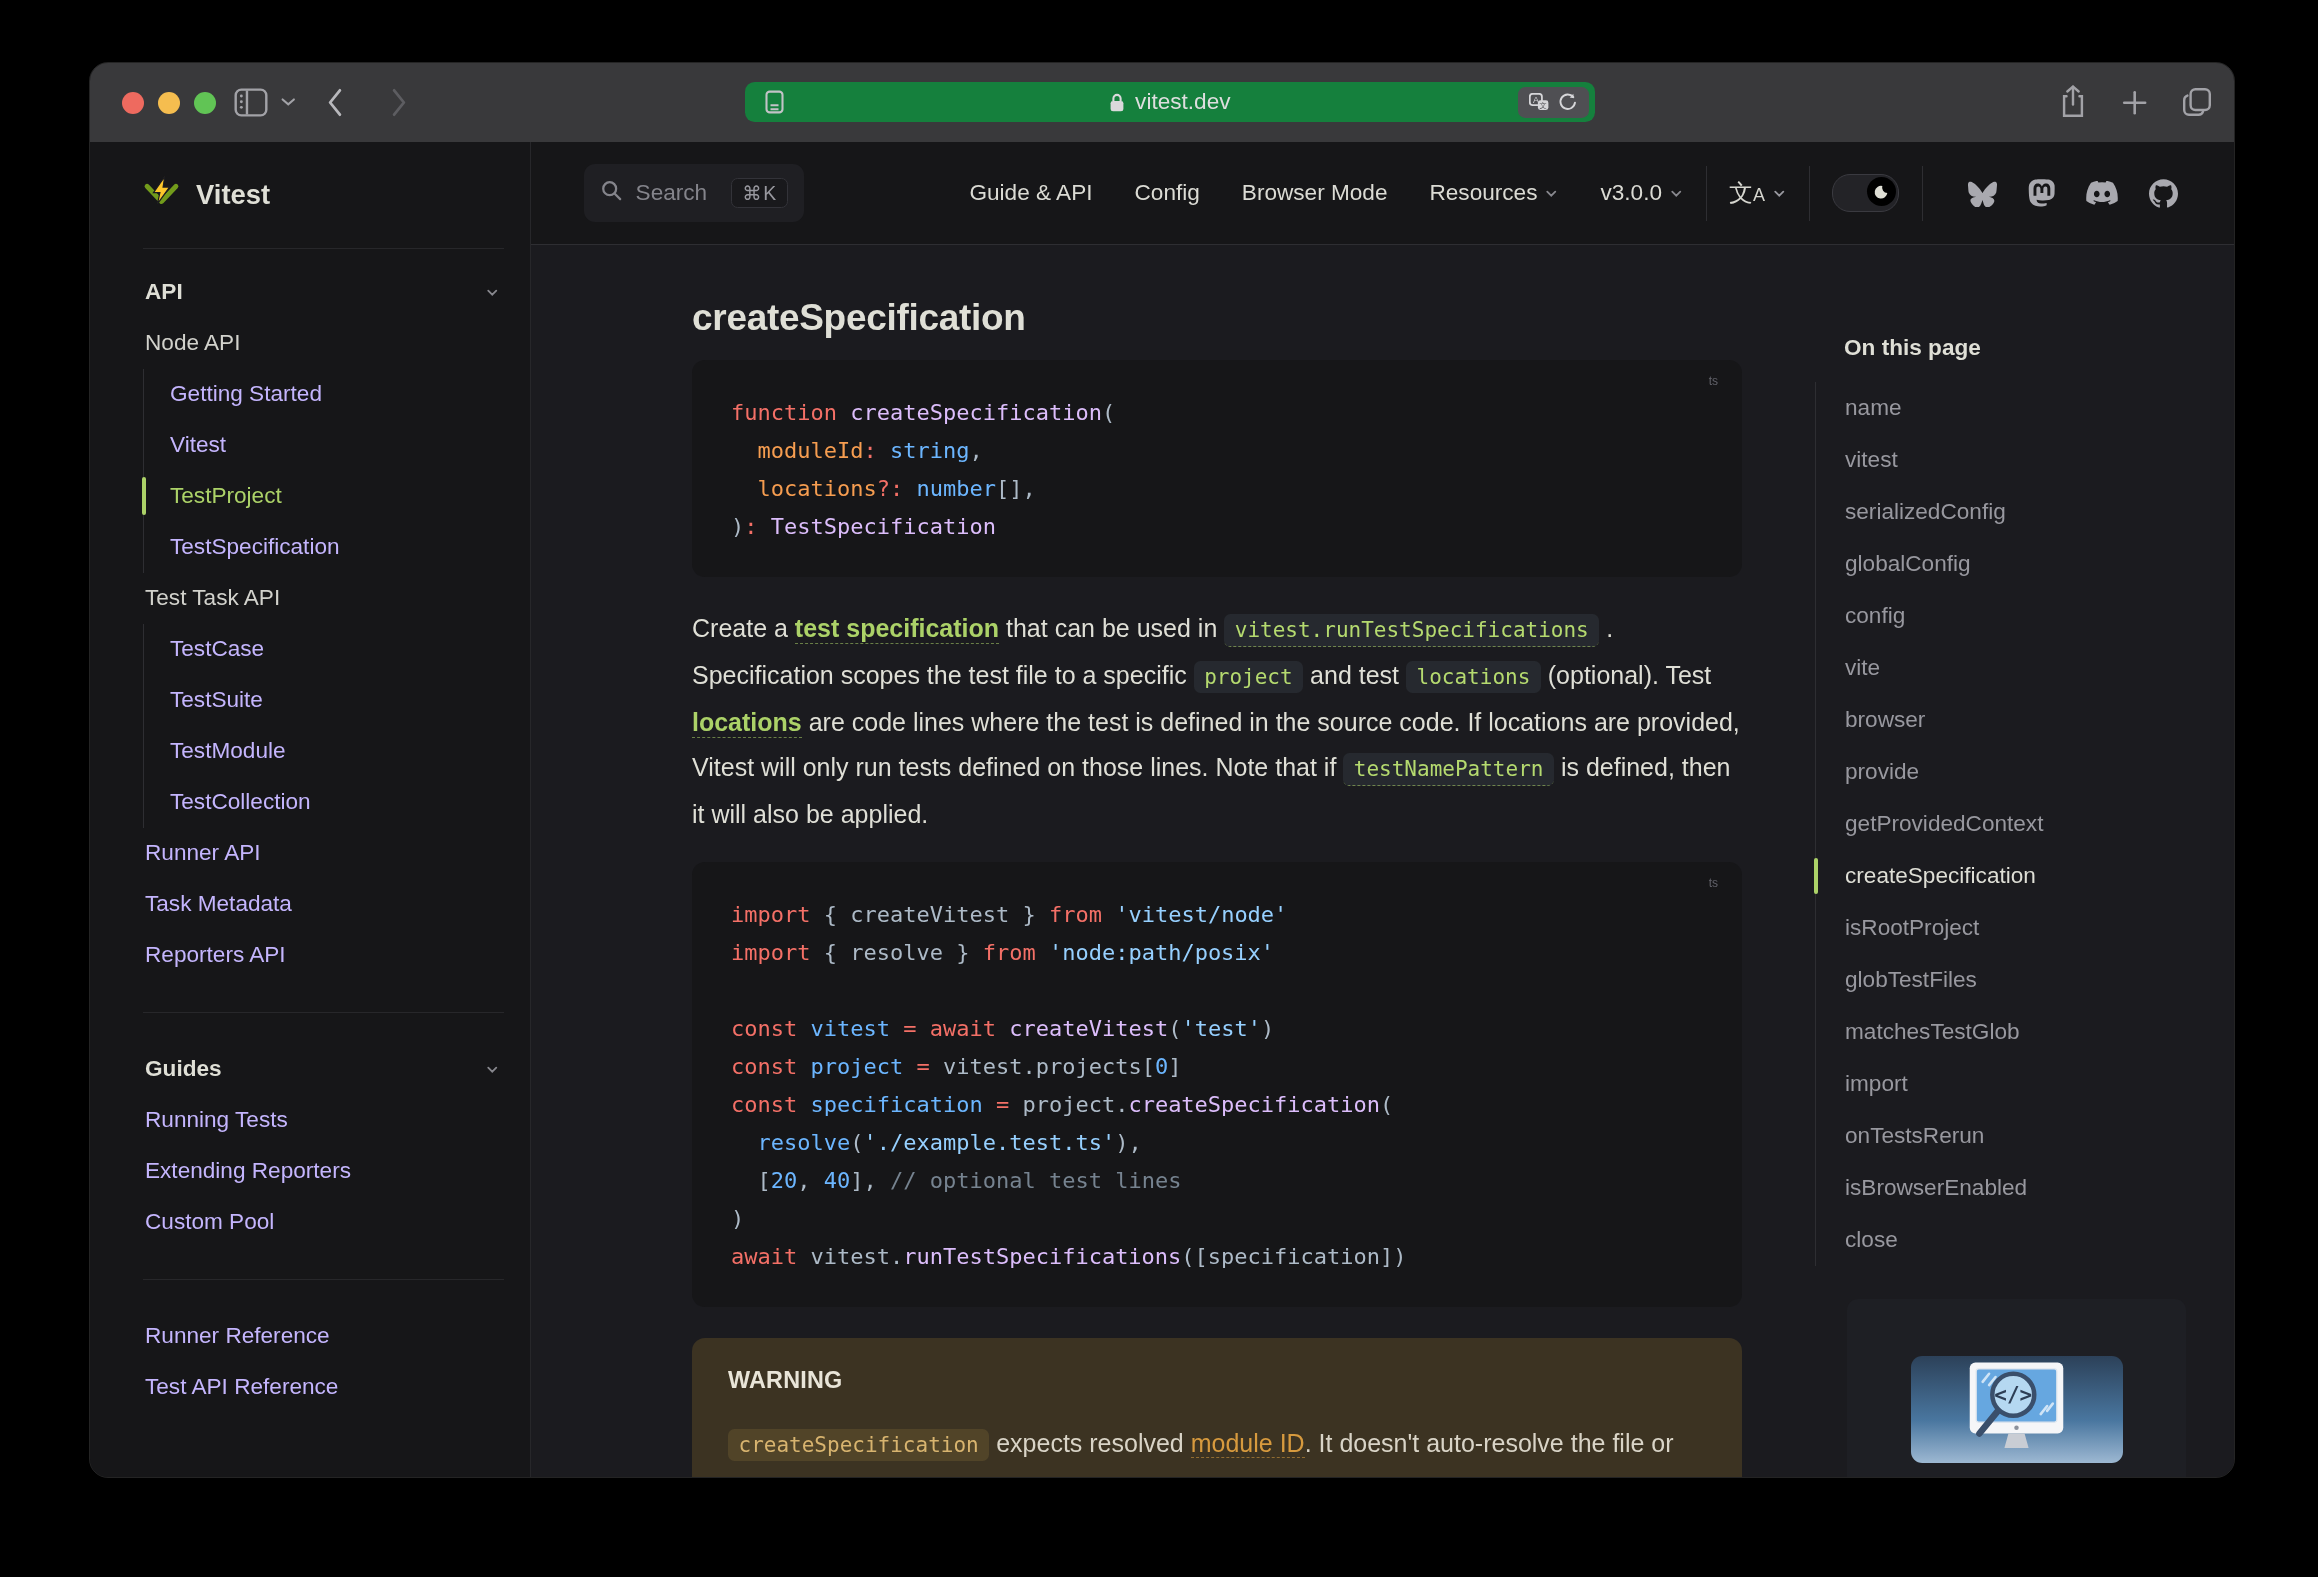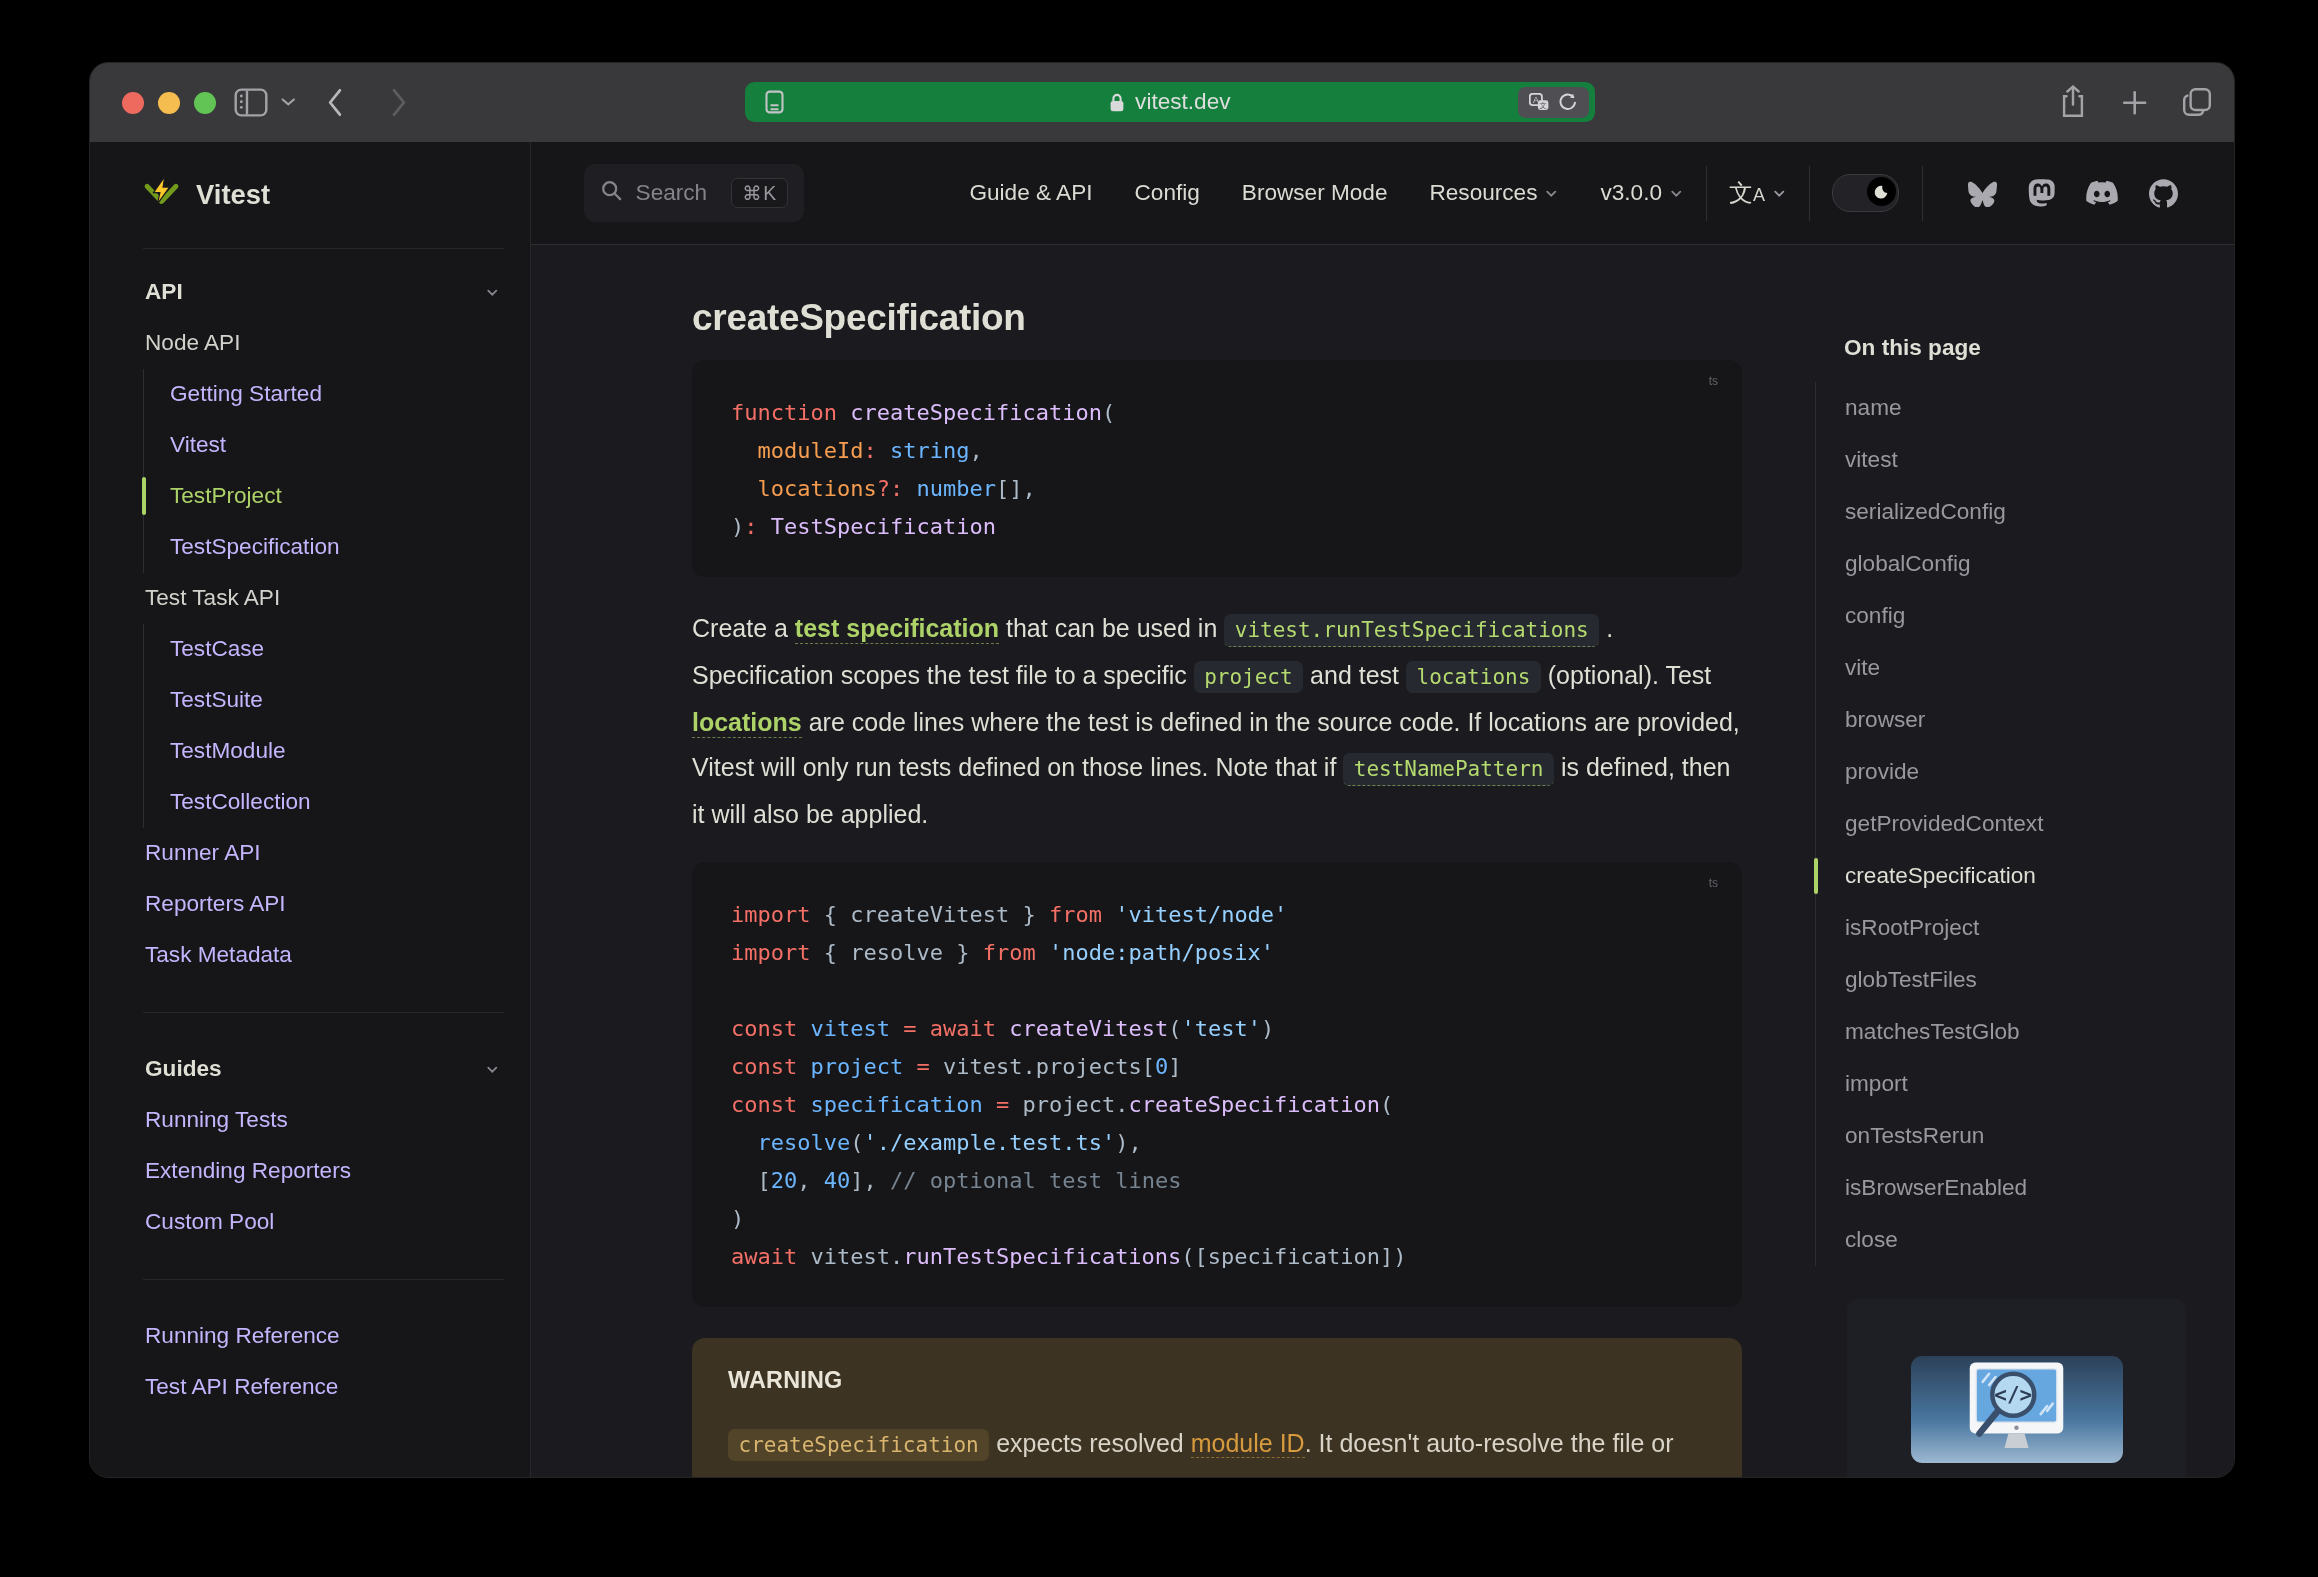--- a/index.html
+++ b/index.html
@@ -293,44 +293,44 @@
             <span>TestModule</span>
           </div>
           <div class="sb-row sb-nested">
             <span>TestCollection</span>
           </div>
         </div>
         <div class="sb-row sb-top">
           <span>Runner API</span>
         </div>
         <div class="sb-row sb-top">
+          <span>Task Metadata</span>
+        </div>
+        <div class="sb-row sb-top">
           <span>Reporters API</span>
-        </div>
-        <div class="sb-row sb-top">
-          <span>Task Metadata</span>
         </div>
         <div class="sb-divider"></div>
         <div class="sb-row sb-section">
           <span>Guides</span>
           <span><svg class="chev" viewBox="0 0 18 18">
               <path d="M4 7 L9 12 L14 7" fill="none" stroke="#87878d" stroke-width="2.2" stroke-linecap="round"></path>
             </svg></span>
         </div>
         <div class="sb-row sb-top">
           <span>Running Tests</span>
         </div>
         <div class="sb-row sb-top">
           <span>Extending Reporters</span>
         </div>
         <div class="sb-row sb-top">
           <span>Custom Pool</span>
         </div>
         <div class="sb-divider"></div>
         <div class="sb-row sb-top">
-          <span>Running Reference</span>
+          <span>Runner Reference</span>
         </div>
         <div class="sb-row sb-top">
           <span>Test API Reference</span>
         </div>
       </div>
   </div>
 
   <div class="content">
     <div class="doc">
       <h1>createSpecification</h1>

